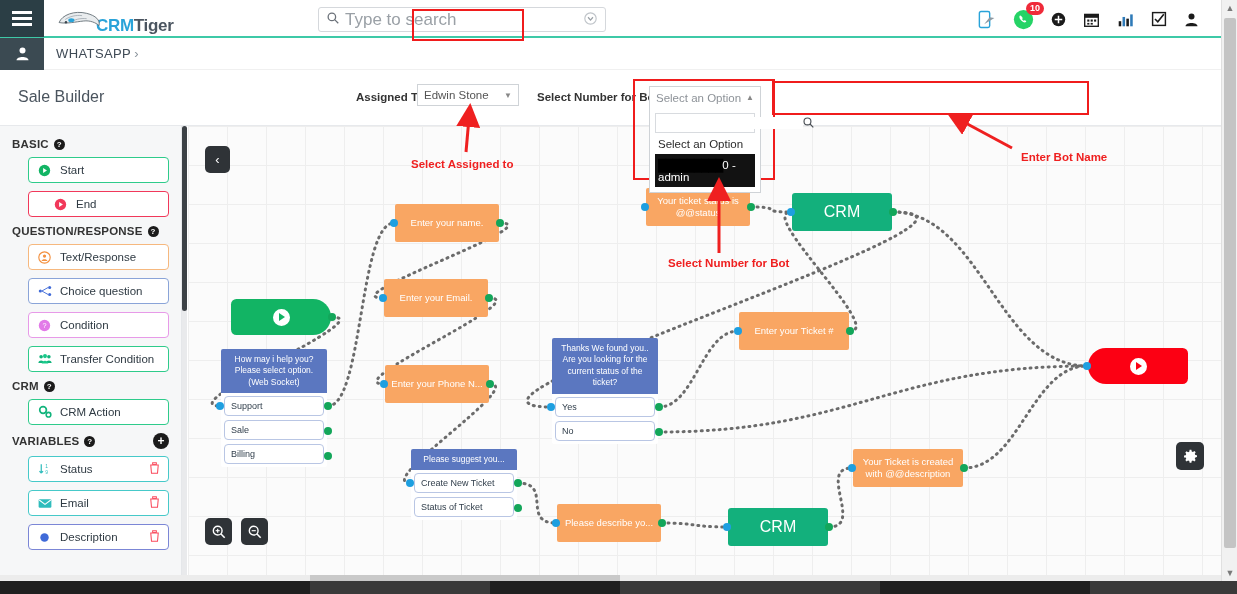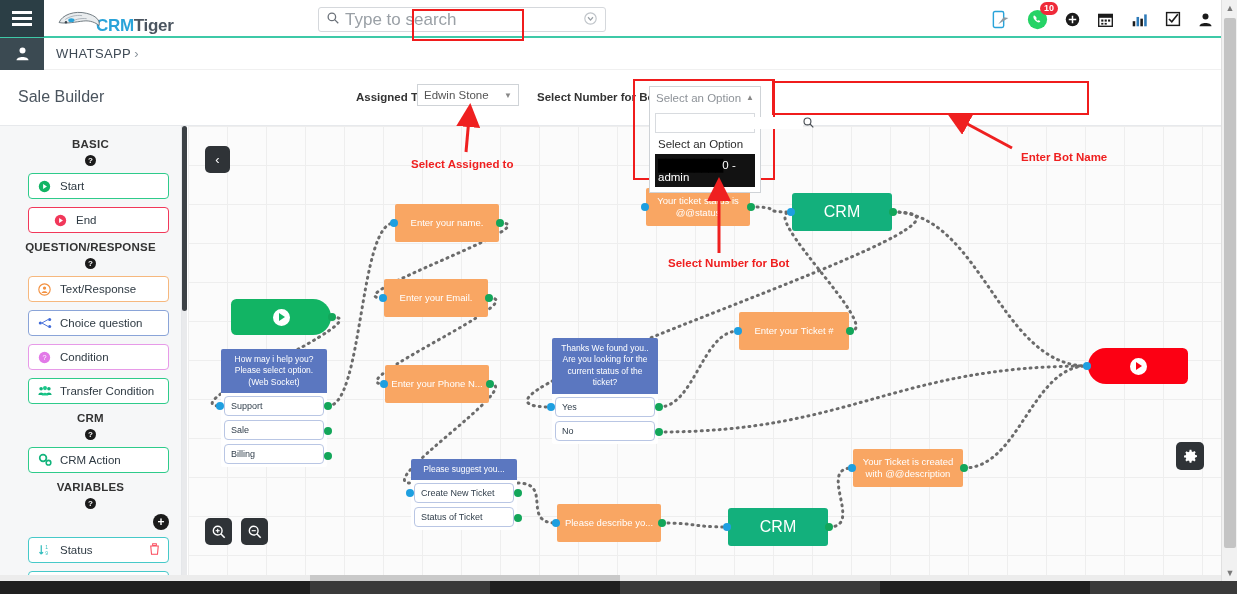--- a/index.html
+++ b/index.html
@@ -36,21 +36,21 @@
     display: flex; align-items: center; padding: 0 8px;
   }
   .search-box .sicon { color: #8a9199; font-size: 12px; margin-right: 6px; }
   .search-box input {
     border: none; outline: none; flex: 1; font-size: 17px; color: #666;
     font-family: "Liberation Sans", sans-serif; background: transparent;
   }
   .search-box input::placeholder { color: #9aa0a6; }
   .search-caret { color: #b6bbc0; font-size: 13px; }
 
-  .top-icons { position: absolute; right: 8px; top: 0; height: 38px; display: flex; align-items: center; gap: 17px; }
+  .top-icons { position: absolute; right: 22px; top: 0; height: 38px; display: flex; align-items: center; gap: 17px; }
   .ticon { position: relative; cursor: pointer; display:flex; align-items:center; }
   .badge {
     position: absolute; top: -7px; right: -10px; background: #ef2a39; color: #fff;
     font-size: 9px; font-weight: bold; border-radius: 10px; padding: 1px 4px; min-width: 16px;
     text-align: center; line-height: 11px;
   }
 
   
   .crumbrow {
     position: absolute; left: 0; top: 38px; width: 1221px; height: 32px;
@@ -116,21 +116,21 @@
   .hdr-menu i { display:block; width: 15px; height: 2px; background: #2ecb8b; }
 
   
   .sidebar {
     position: absolute; left: 0; top: 126px; width: 182px; height: 455px;
     background: #f6f7f8; overflow: hidden; border-right: 1px solid #e5e7ea;
     padding: 10px 12px 0 12px;
   }
   .sb-head {
     font-size: 11.5px; font-weight: bold; color: #333; letter-spacing: .2px;
-    margin: 8px 0 7px 0; display: flex; align-items: center; gap: 5px; flex-direction: column;
+    margin: 8px 0 7px 0; display: flex; align-items: center; gap: 5px;
   }
   .sb-head:first-child { margin-top: 2px; }
   .qmark {
     width: 11px; height: 11px; border-radius: 50%; background: #1b1b1b; color: #fff;
     font-size: 8px; display: inline-flex; align-items: center; justify-content: center;
     font-weight: bold;
   }
   .plus-btn {
     margin-left: auto; width: 16px; height: 16px; border-radius: 50%; background: #1b1b1b;
     color: #fff; font-size: 12px; display: inline-flex; align-items: center; justify-content: center;
@@ -600,21 +600,21 @@
           </div>
           <span class="dot out" style="right: -5px; top: 65px;"></span>
           <span class="dot out" style="right: -5px; top: 90px;"></span>
           <span class="dot in" style="left: -5px; top: 65px;"></span>
         </div>
         <div class="node n-msg" style="left: 551px; top: 186px; width: 110px; height: 38px;">
           <span>Enter your Ticket #</span>
           <span class="dot in" style="left: -5px; top: 15px;"></span>
           <span class="dot out" style="right: -5px; top: 15px;"></span>
         </div>
-        <div class="node n-choice" style="left: 223px; top: 333px; width: 106px;">
+        <div class="node n-choice" style="left: 223px; top: 323px; width: 106px;">
           <div class="title">Please suggest you...</div>
           <div class="opts">
             <div class="opt">Create New Ticket</div>
             <div class="opt">Status of Ticket</div>
           </div>
           <span class="dot out" style="right: -5px; top: 30px;"></span>
           <span class="dot out" style="right: -5px; top: 55px;"></span>
           <span class="dot in" style="left: -5px; top: 30px;"></span>
         </div>
         <div class="node n-msg" style="left: 369px; top: 378px; width: 104px; height: 38px;">

